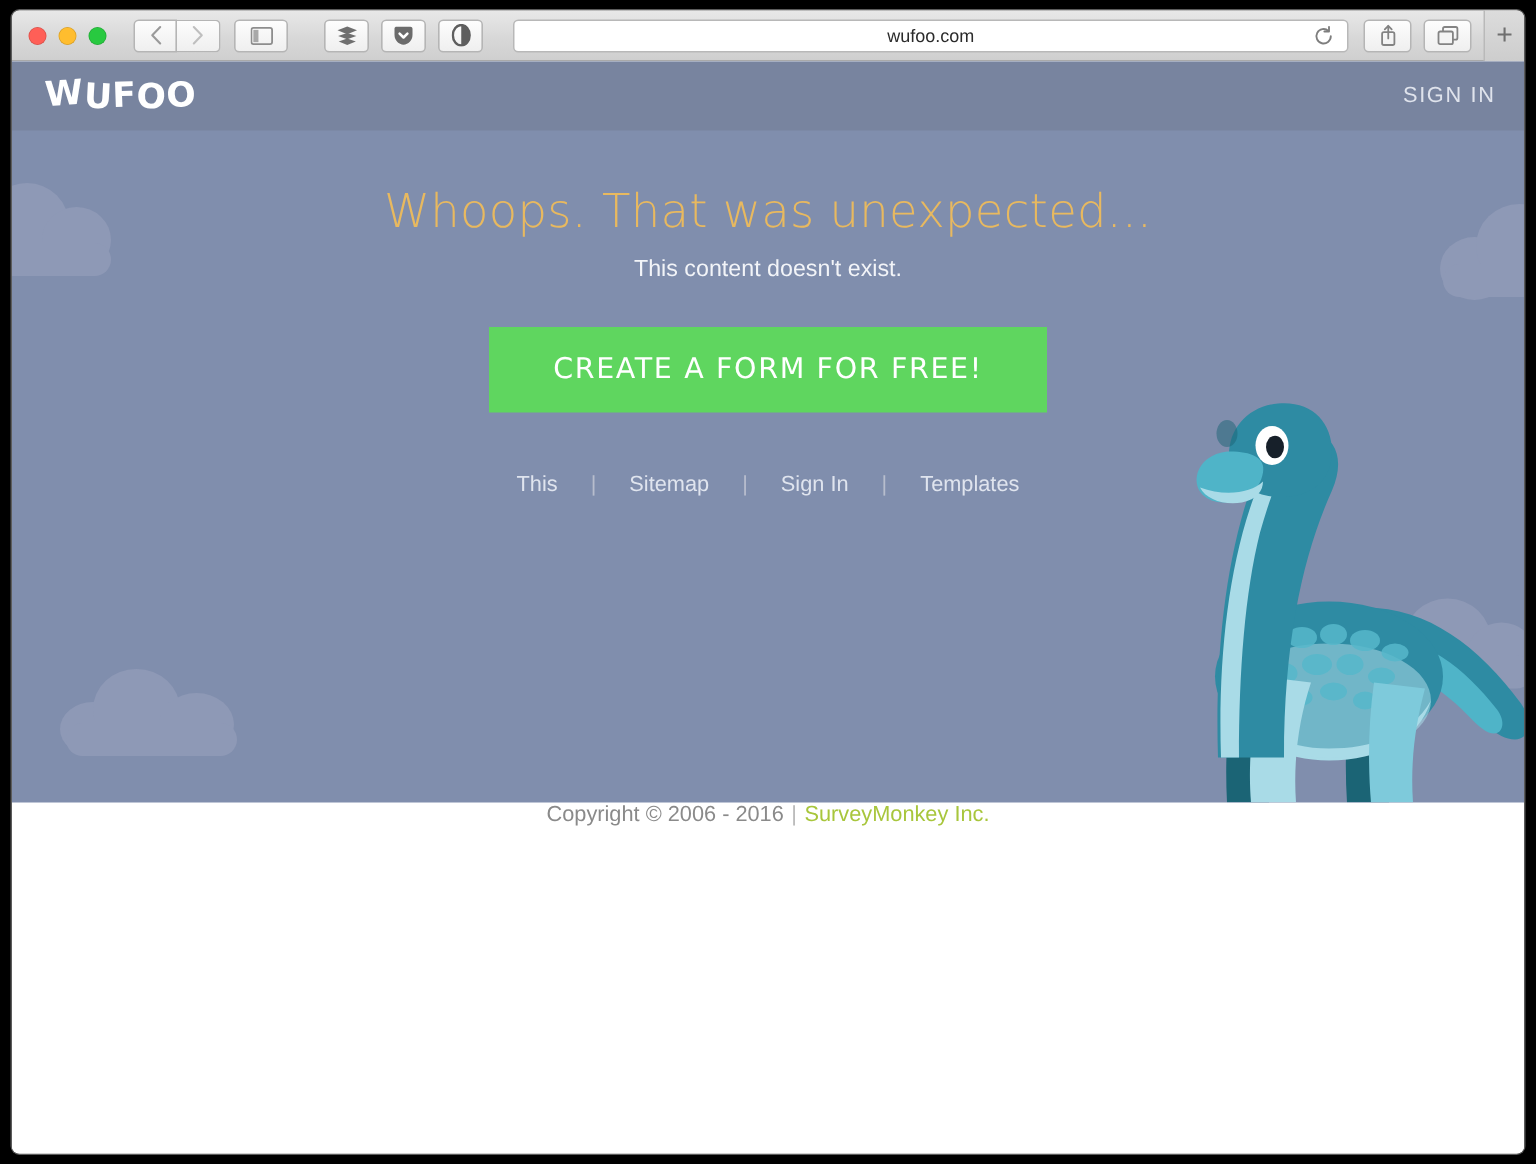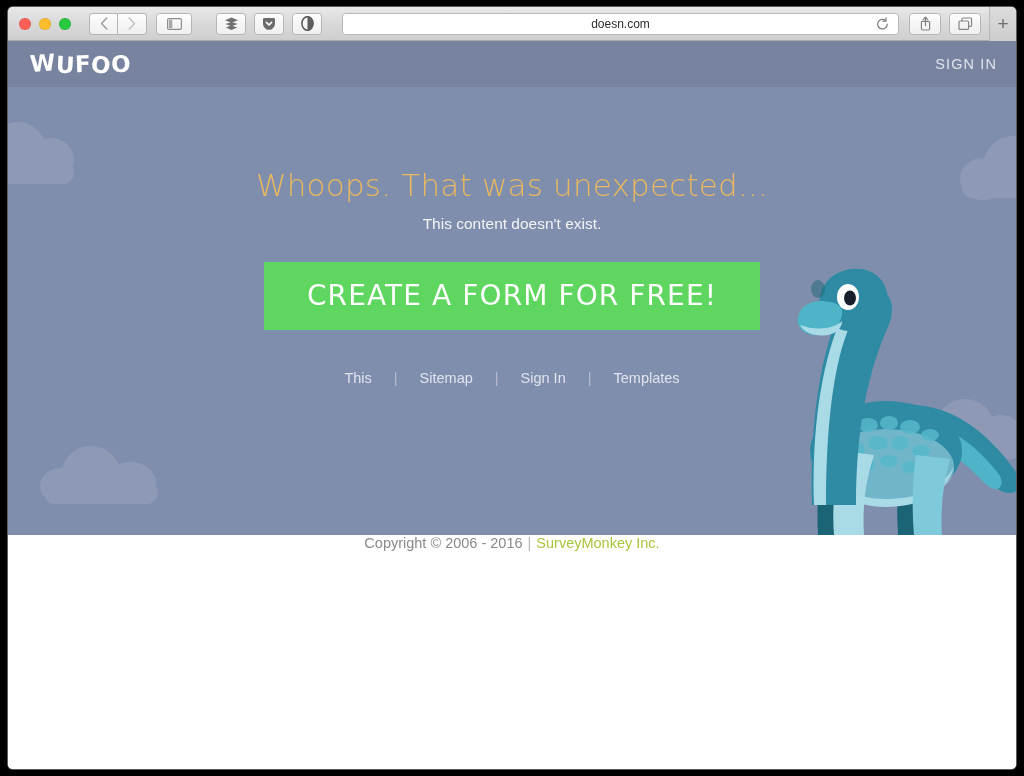--- a/index.html
+++ b/index.html
@@ -118,41 +118,41 @@
   .cloud-group { position:absolute; }
   .cloud-group i {
     position:absolute; display:block;
     background:#8e99b6; border-radius:50%;
   }
 
   
   .content {
     position:relative; z-index:4;
     text-align:center;
-    padding-top:80px;
+    padding-top:36px;
   }
   .headline {
     color:#e8b95f;
     font-size:31px;
     font-weight:300;
     letter-spacing:.2px;
     font-family:"DejaVu Sans", sans-serif;
   }
   .subline {
     margin-top:12px;
     color:#f2f4f8;
     font-size:15.5px;
     font-weight:300;
   }
   .cta {
     display:inline-block;
     margin-top:29px;
     background:#5fd65f;
     color:#ffffff;
-    font-size:28px;
+    font-size:19px;
     letter-spacing:1.1px;
     padding:17px 43px 18px;
     border:none;
     cursor:pointer;
     font-family:"DejaVu Sans", sans-serif;
   }
   .links {
     margin-top:40px;
     color:#dfe4ee;
     font-size:14.5px;
@@ -223,21 +223,21 @@
       </div>
       <div class="tb-btn">
         <svg width="13" height="15" viewBox="0 0 13 15">
           <ellipse cx="6.5" cy="7.5" rx="5.6" ry="6.8" stroke="#5e5e5e" stroke-width="1.6" fill="none"></ellipse>
           <path d="M6.5 0.8 C 9.6 0.8 12.1 3.8 12.1 7.5 C 12.1 11.2 9.6 14.2 6.5 14.2z" fill="#5e5e5e"></path>
         </svg>
       </div>
     </div>
 
     <div class="urlbar">
-      <span class="url-text">doesn.com</span>
+      <span class="url-text">wufoo.com</span>
       <span class="reload">
         <svg width="13" height="14" viewBox="0 0 13 14">
           <path d="M11.2 7.2a4.8 4.8 0 1 1-1.6-3.6" stroke="#7e7e7e" stroke-width="1.25" fill="none" stroke-linecap="round"></path>
           <path d="M10.0 0.9L10.0 4.0L6.9 4.0" stroke="#7e7e7e" stroke-width="1.25" fill="none" stroke-linecap="round" stroke-linejoin="round"></path>
         </svg>
       </span>
     </div>
 
     <div class="right-group">
       <div class="tb-btn">

